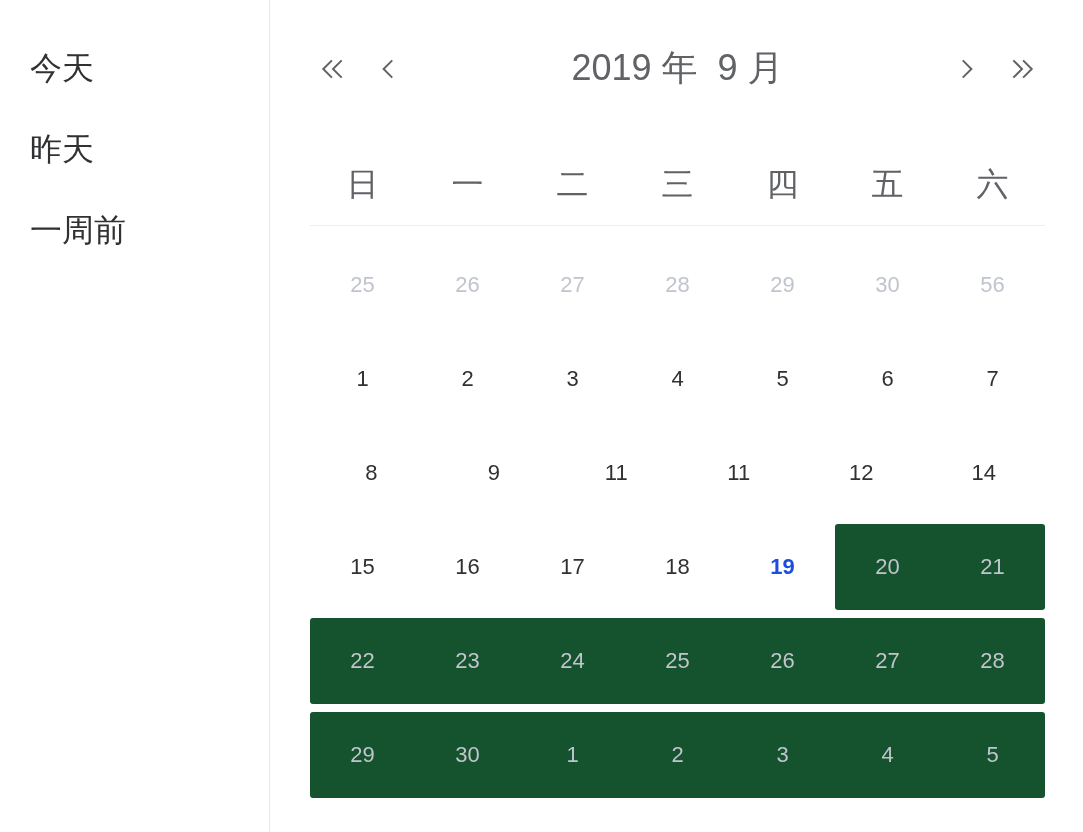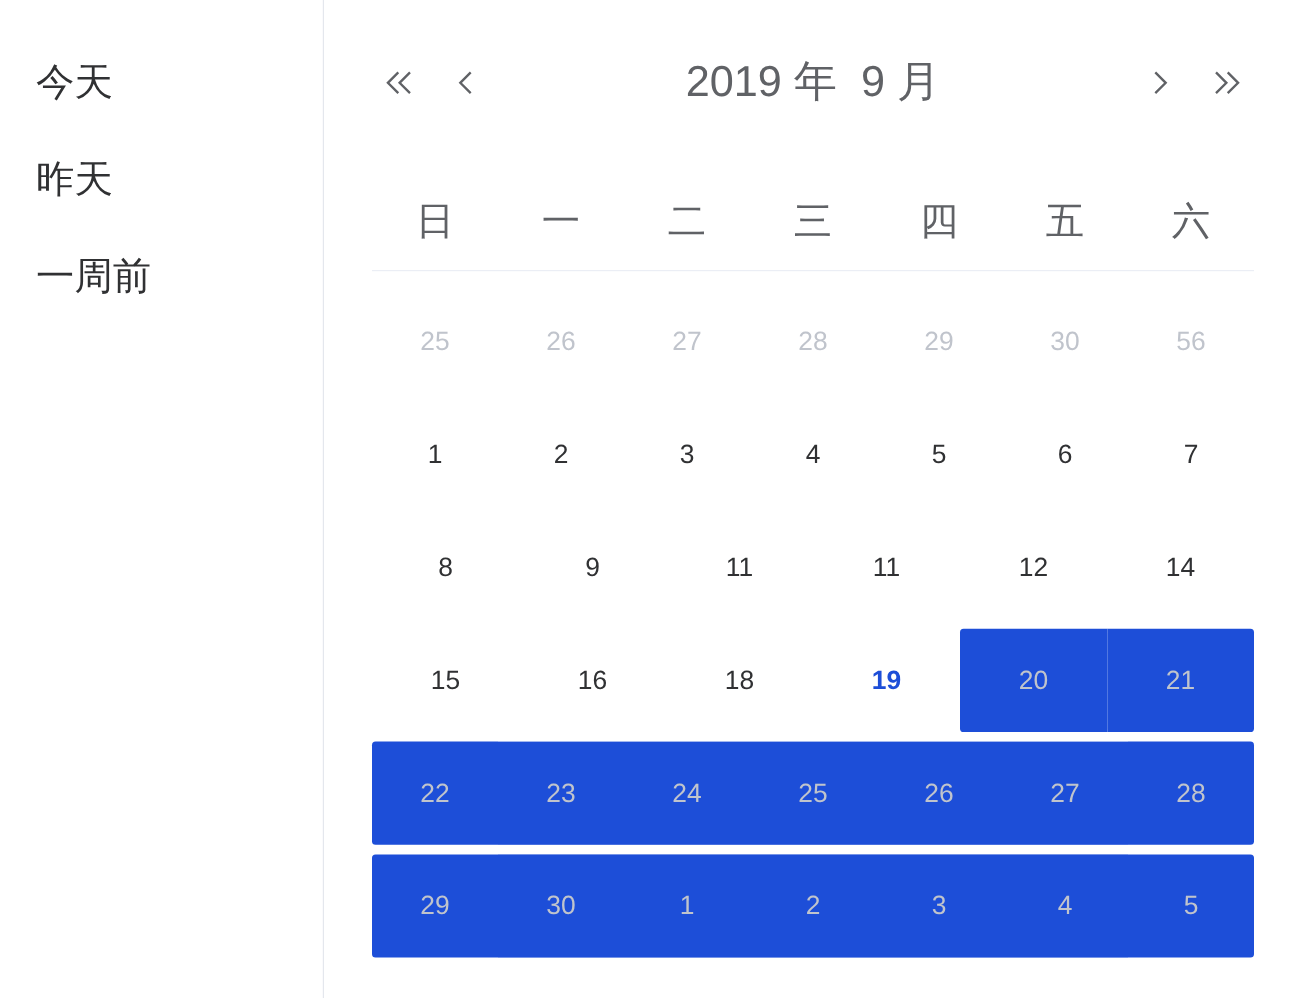--- a/index.html
+++ b/index.html
@@ -89,21 +89,21 @@
       align-items: center;
       justify-content: center;
       font-size: 22px;
       cursor: pointer;
       color: #303133;
     }
     .date-cell.other-month {
       color: #c0c4cc;
     }
     .date-cell.in-range {
-      background: #1d4ed8;
+      background: #14532d;
       color: #c0c4cc;
     }
     .date-cell.today {
       color: #1d4ed8;
       font-weight: 700;
     }
     
     .date-cell.first-in-segment {
       border-top-left-radius: 3px;
       border-bottom-left-radius: 3px;
@@ -190,20 +190,21 @@
         <div class="date-cell">8</div>
         <div class="date-cell">9</div>
         <div class="date-cell">11</div>
         <div class="date-cell">11</div>
         <div class="date-cell">12</div>
         <div class="date-cell">14</div>
       </div>
       <div class="date-row">
         <div class="date-cell">15</div>
         <div class="date-cell">16</div>
+        <div class="date-cell">17</div>
         <div class="date-cell">18</div>
         <div class="date-cell today">19</div>
         <div class="date-cell in-range first-in-segment">20</div>
         <div class="date-cell in-range last-in-segment">21</div>
       </div>
       <div class="date-row">
         <div class="date-cell in-range first-in-segment">22</div>
         <div class="date-cell in-range">23</div>
         <div class="date-cell in-range">24</div>
         <div class="date-cell in-range">25</div>

